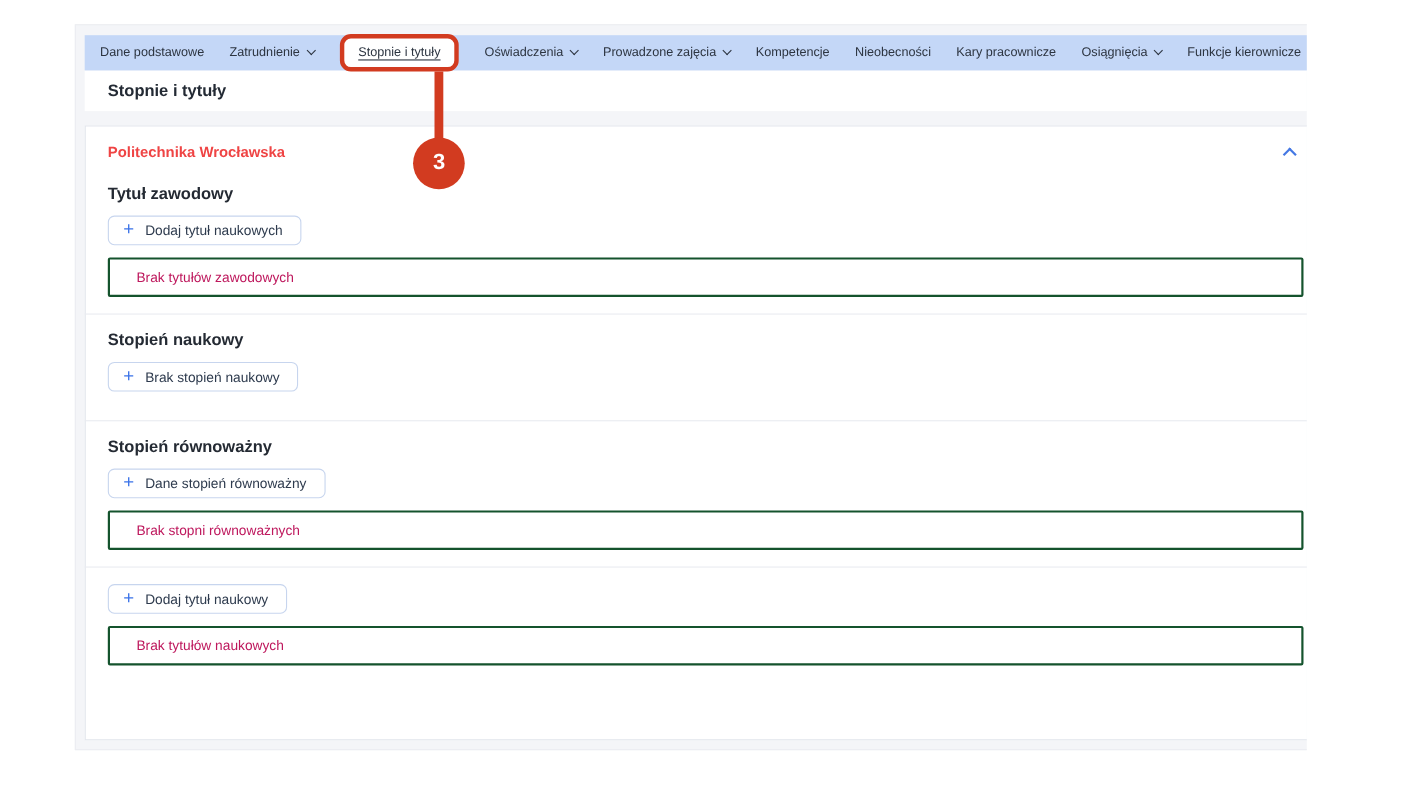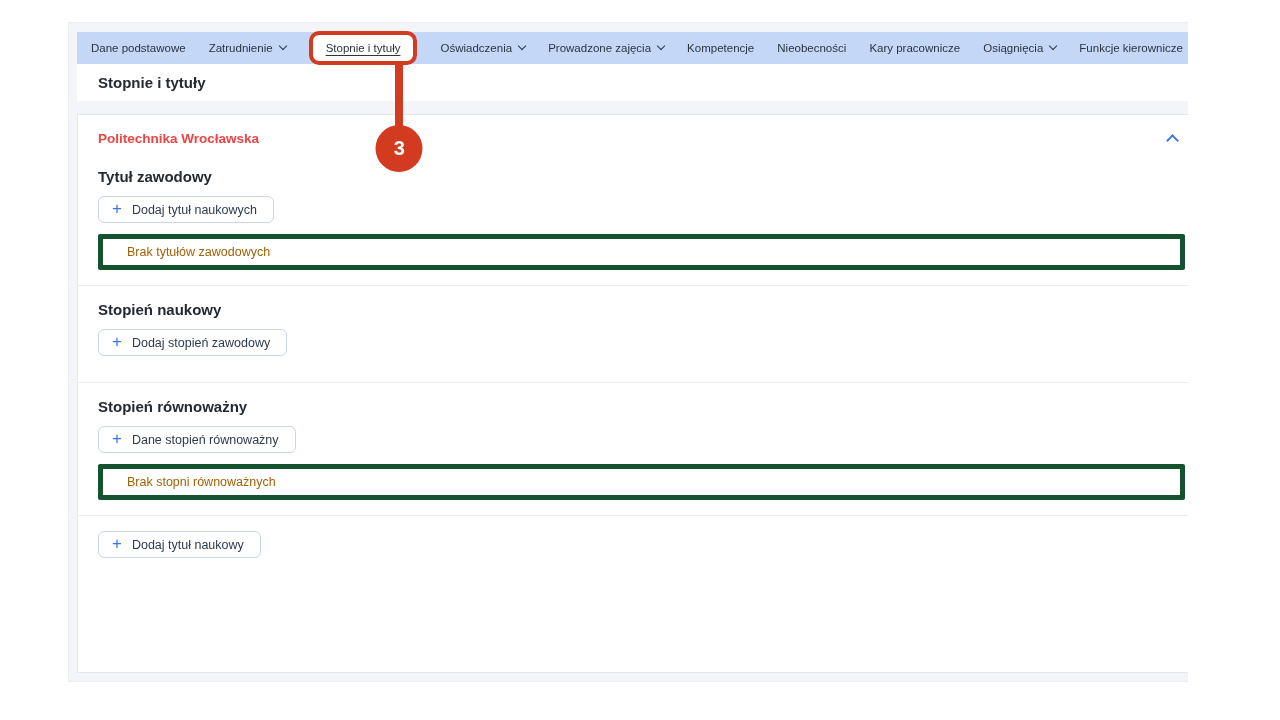--- a/index.html
+++ b/index.html
@@ -65,23 +65,23 @@
 
   .section-heading { font-size:15px; font-weight:bold; color:#242a33; margin:0 0 11px 0; }
   .add-btn {
     display:inline-flex; align-items:center; height:27px; padding:0 16px 0 13px;
     background:#ffffff; border:1px solid #c7d5ee; border-radius:6px;
     font-family:"Liberation Sans", sans-serif; font-size:12.5px; color:#2e3b4e;
     margin-bottom:11px; cursor:pointer; gap:10px;
   }
   .plus-icon { color:#3d74e8; font-size:17px; font-weight:normal; line-height:1; margin-top:-2px; }
   .empty-box {
-    height:36px; border:5px solid #14532d; border-radius:2px; background:#ffffff;
+    height:36px; border:2px solid #14532d; border-radius:2px; background:#ffffff;
     display:flex; align-items:center; padding-left:24px;
-    font-size:12.5px; color:#a16207;
+    font-size:12.5px; color:#be185d;
   }
   .divider { border:none; border-top:1px solid #e9ebf1; margin:15px -21px; }
 </style>
 </head>
 <body>
 
 <div class="canvas">
   <div class="screen">
 
     <nav class="navbar">
@@ -143,21 +143,21 @@
           <span>Brak tytułów zawodowych</span>
         </div>
       </section>
 
       <hr class="divider">
 
       <section>
         <h2 class="section-heading">Stopień naukowy</h2>
         <button class="add-btn">
           <span class="plus-icon">+</span>
-          <span>Dodaj stopień zawodowy</span>
+          <span>Brak stopień naukowy</span>
         </button>
       </section>
 
       <hr class="divider">
 
       <section>
         <h2 class="section-heading">Stopień równoważny</h2>
         <button class="add-btn">
           <span class="plus-icon">+</span>
           <span>Dane stopień równoważny</span>
@@ -167,17 +167,20 @@
         </div>
       </section>
 
       <hr class="divider">
 
       <section>
         <button class="add-btn">
           <span class="plus-icon">+</span>
           <span>Dodaj tytuł naukowy</span>
         </button>
+        <div class="empty-box">
+          <span>Brak tytułów naukowych</span>
+        </div>
       </section>
     </div>
 
   </div>
 </div>
 
 </body></html>

